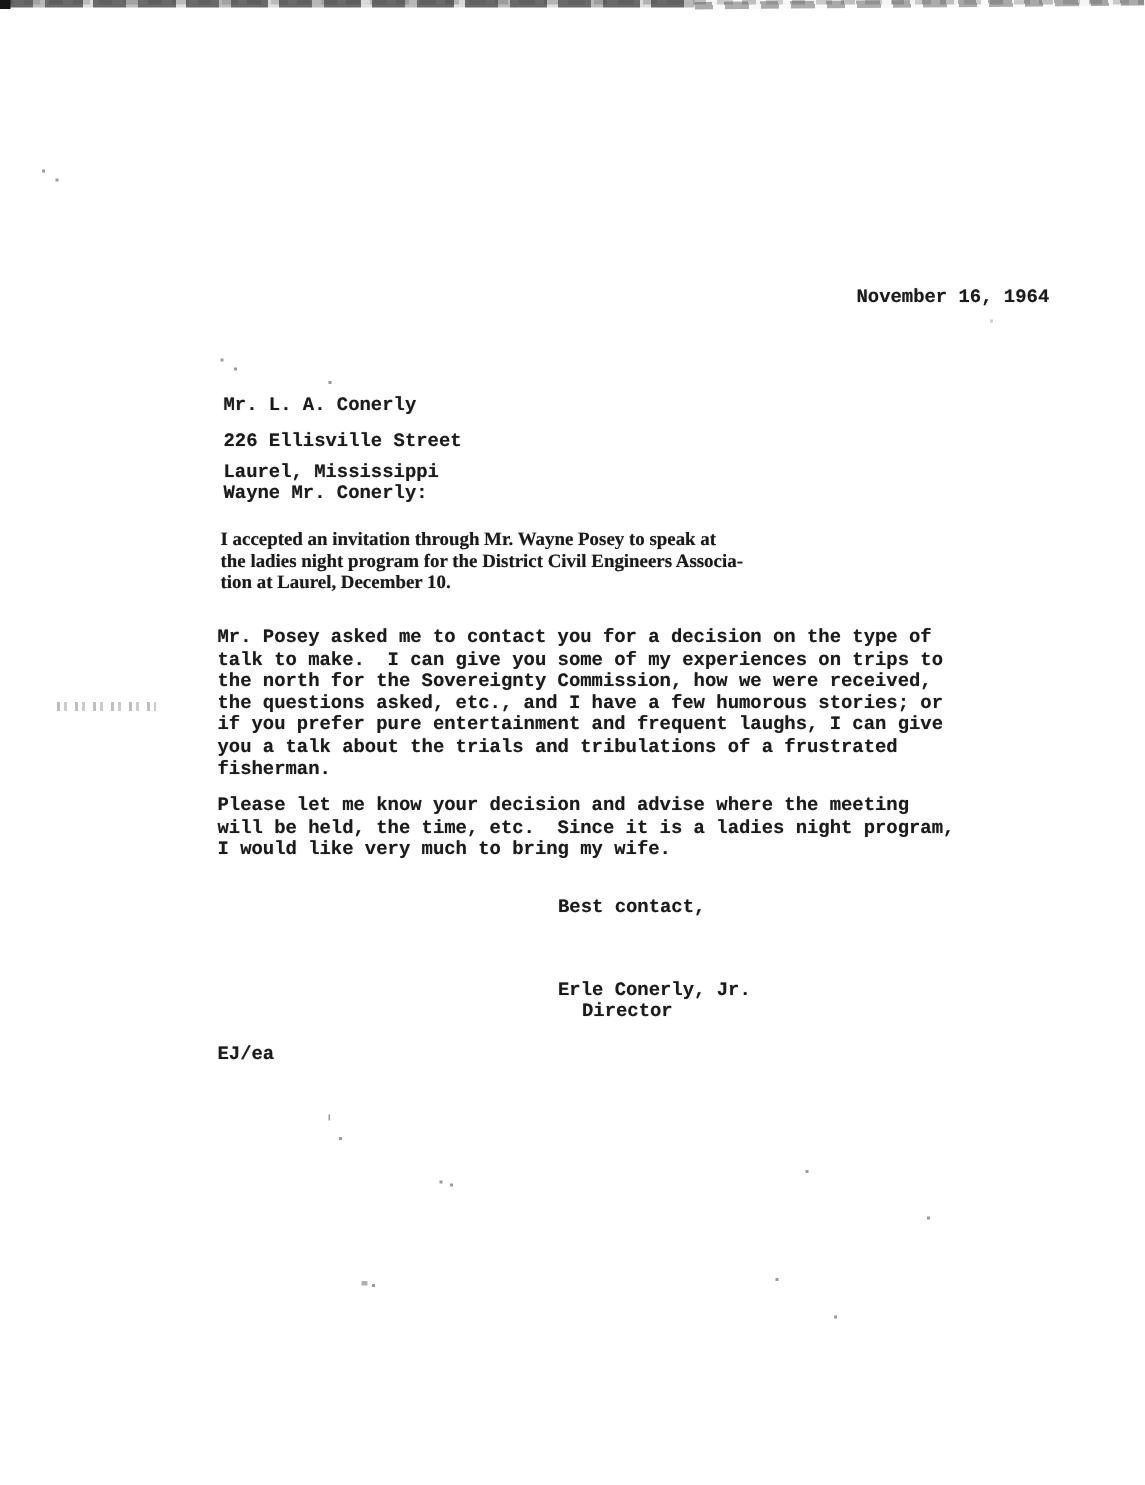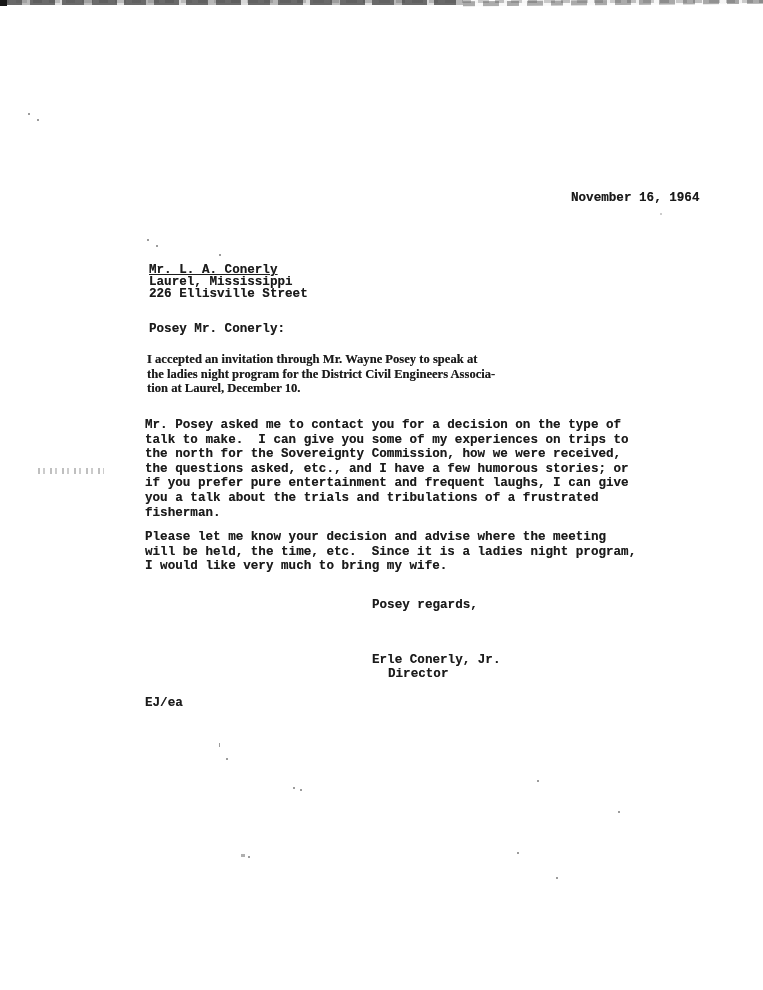--- a/index.html
+++ b/index.html
@@ -103,42 +103,42 @@
   <div class="speck" style="left:300px; top:789px;"></div>
   <div class="speck" style="left:537px; top:780px;"></div>
   <div class="speck" style="left:618px; top:811px;"></div>
   <div class="speck" style="left:241px; top:854px; width:4px; height:3px; opacity:0.8;"></div>
   <div class="speck" style="left:248px; top:856px;"></div>
   <div class="speck" style="left:517px; top:852px;"></div>
   <div class="speck" style="left:556px; top:877px;"></div>
 
   <div class="txt" style="left:571px; top:191px;">November 16, 1964</div>
 
-  <div class="txt" style="left:149px; top:263px;text-decoration:underline;">Mr. L. A. Conerly</div>
+  <div class="txt" style="left:149px; top:263px;">Mr. L. A. Conerly</div>
   <div class="txt" style="left:149px; top:287px;text-align:center;">226 Ellisville Street</div>
-  <div class="txt" style="left:149px; top:275px;">Laurel, Mississippi</div>
+  <div class="txt" style="left:149px; top:308px;">Laurel, Mississippi</div>
 
-  <div class="txt" style="left:149px; top:322px;">Posey Mr. Conerly:</div>
+  <div class="txt" style="left:149px; top:322px;">Wayne Mr. Conerly:</div>
 
   <div class="txt" style="left:147px; top:352px;font-family:Liberation Serif, serif;">I accepted an invitation through Mr. Wayne Posey to speak at
 the ladies night program for the District Civil Engineers Associa-
 tion at Laurel, December 10.</div>
 
   <div class="txt" style="left:145px; top:418px;">Mr. Posey asked me to contact you for a decision on the type of
 talk to make.  I can give you some of my experiences on trips to
 the north for the Sovereignty Commission, how we were received,
 the questions asked, etc., and I have a few humorous stories; or
 if you prefer pure entertainment and frequent laughs, I can give
 you a talk about the trials and tribulations of a frustrated
 fisherman.</div>
 
   <div class="txt" style="left:145px; top:530px;">Please let me know your decision and advise where the meeting
 will be held, the time, etc.  Since it is a ladies night program,
 I would like very much to bring my wife.</div>
 
-  <div class="txt" style="left:372px; top:598px;">Posey regards,</div>
+  <div class="txt" style="left:372px; top:598px;">Best contact,</div>
 
   <div class="txt" style="left:372px; top:653px;">Erle Conerly, Jr.</div>
   <div class="txt" style="left:388px; top:667px;">Director</div>
 
   <div class="txt" style="left:145px; top:696px;text-align:right;">EJ/ea</div>
 
 </div>
 
 </body></html>

